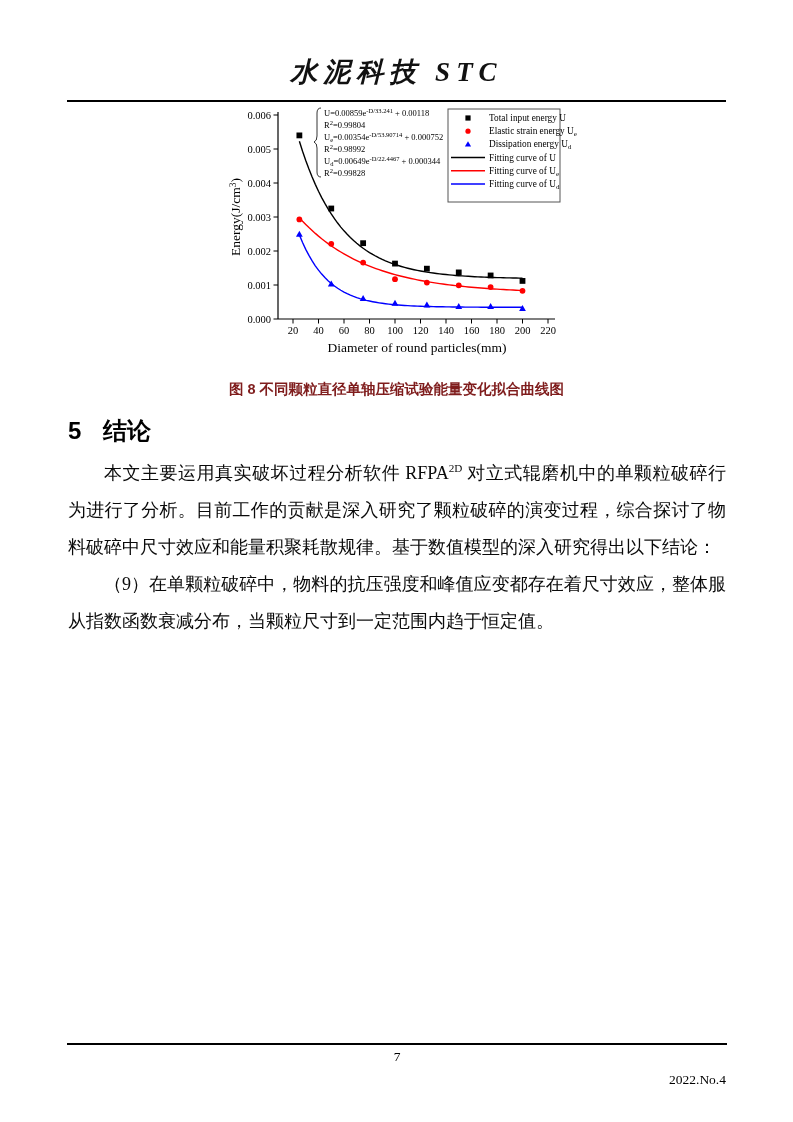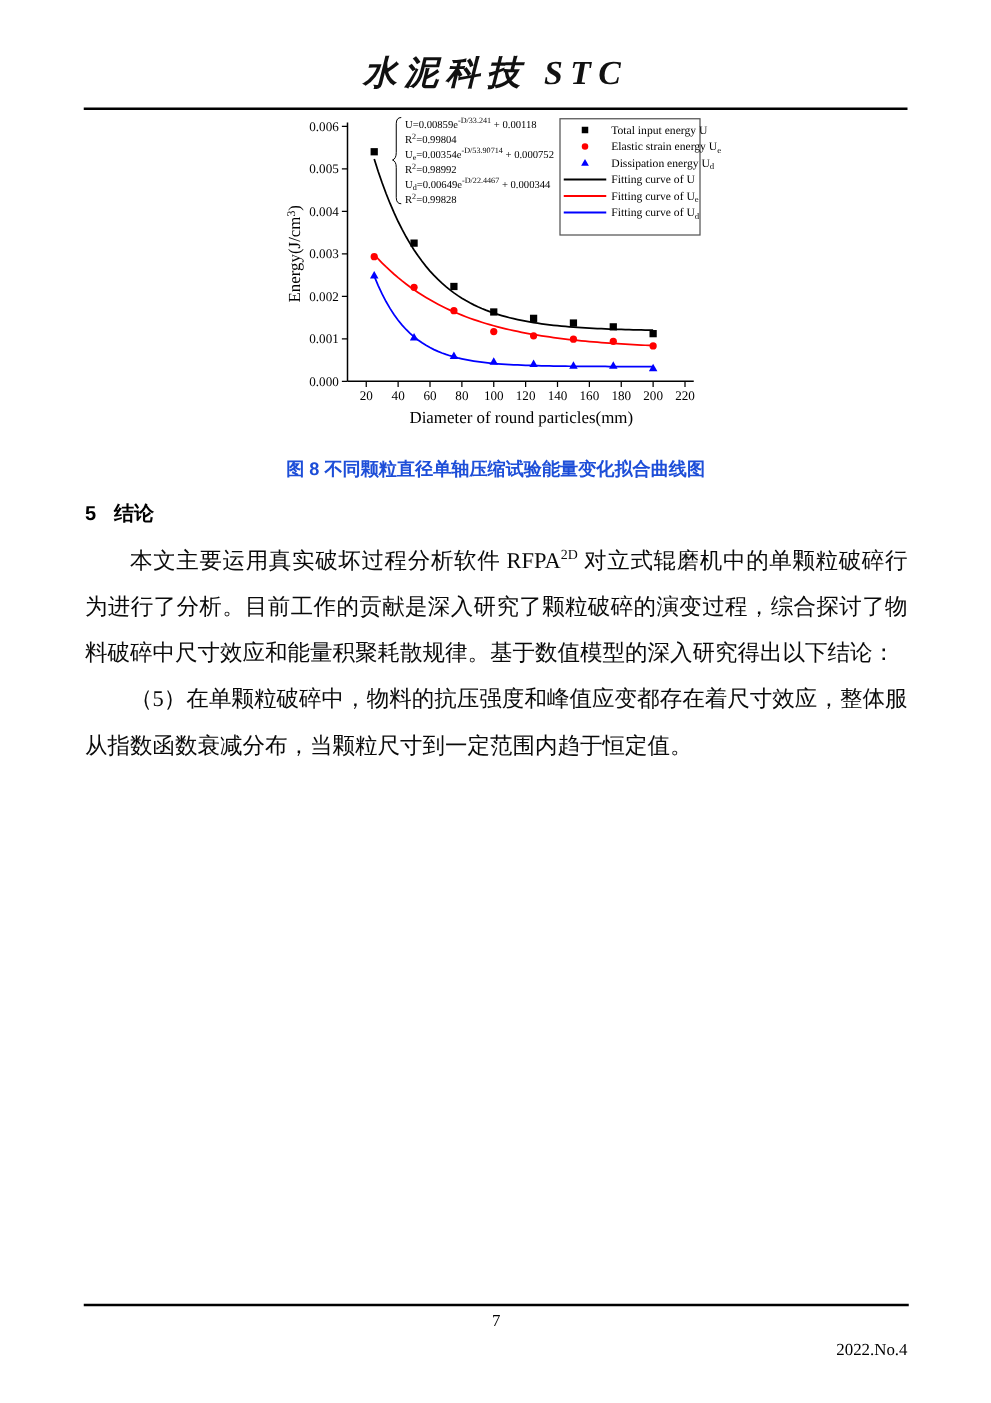--- a/index.html
+++ b/index.html
@@ -4,31 +4,31 @@
 <title>水泥科技 STC</title>
 <style>
   html,body{margin:0;padding:0;background:#ffffff;}
   .page{
     position:relative;width:793px;height:1122px;margin:0 auto;background:#ffffff;
     font-family:"Liberation Serif","DejaVu Serif",serif;color:#000;overflow:hidden;
   }
   .header{padding-top:40px;text-align:center;}
   .header-title{
     display:inline-block;font-size:27px;font-style:italic;font-weight:600;
-    letter-spacing:6px;color:#111;
+    letter-spacing:6px;color:#111;margin-top:14px;
   }
   .header-rule{margin:10px 67px 0 67px;border-top:2px solid #000;height:0;}
   .figure{margin:2px 0 0 0;text-align:center;}
   .figure svg{display:block;margin:0 auto;}
   .figure-caption{
     font-family:"Liberation Sans","DejaVu Sans",sans-serif;
-    font-weight:bold;font-size:14.5px;margin-top:4px;color:#1d4ed8;
+    font-weight:bold;font-size:14.5px;margin-top:4px;color:#7f1d1d;
   }
   .section-heading{
-    margin:16px 0 8px 68px;font-size:16px;font-weight:bold;
+    margin:16px 0 8px 68px;font-size:24px;font-weight:bold;
     font-family:"Liberation Sans","DejaVu Sans",sans-serif;color:#000;
   }
   .section-heading .sec-title{margin-left:0.9em;}
   .body-p{
     margin:0 67px 0 68px;font-size:18px;line-height:37px;
     text-align:justify;text-indent:2em;color:#0a0a0a;
   }
   .body-p sup{font-size:0.62em;vertical-align:super;line-height:0;}
   .footer{position:absolute;left:67px;right:66px;top:1043px;font-size:13.5px;}
   .footer-rule{border-top:2.5px solid #000;height:0;}
@@ -156,21 +156,21 @@
     <figcaption class="figure-caption">图 8 不同颗粒直径单轴压缩试验能量变化拟合曲线图</figcaption>
   </figure>
 
   <h2 class="section-heading">
     <span class="sec-num">5</span><span class="sec-title">结论</span>
   </h2>
 
   <p class="body-p">
     <span>本文主要运用真实破坏过程分析软件 RFPA</span><sup>2D</sup><span> 对立式辊磨机中的单颗粒破碎行为进行了分析。目前工作的贡献是深入研究了颗粒破碎的演变过程，综合探讨了物料破碎中尺寸效应和能量积聚耗散规律。基于数值模型的深入研究得出以下结论：</span>
   </p>
-  <p class="body-p">（5）在单颗粒破碎中，物料的抗压强度和峰值应变都存在着尺寸效应，整体服从指数函数衰减分布，当颗粒尺寸到一定范围内趋于恒定值。</p>
+  <p class="body-p">（9）在单颗粒破碎中，物料的抗压强度和峰值应变都存在着尺寸效应，整体服从指数函数衰减分布，当颗粒尺寸到一定范围内趋于恒定值。</p>
 
   <div class="footer">
     <div class="footer-rule"></div>
     <span class="page-num">7</span>
     <span class="issue">2022.No.4</span>
   </div>
 
 </div>
 
 </body></html>

